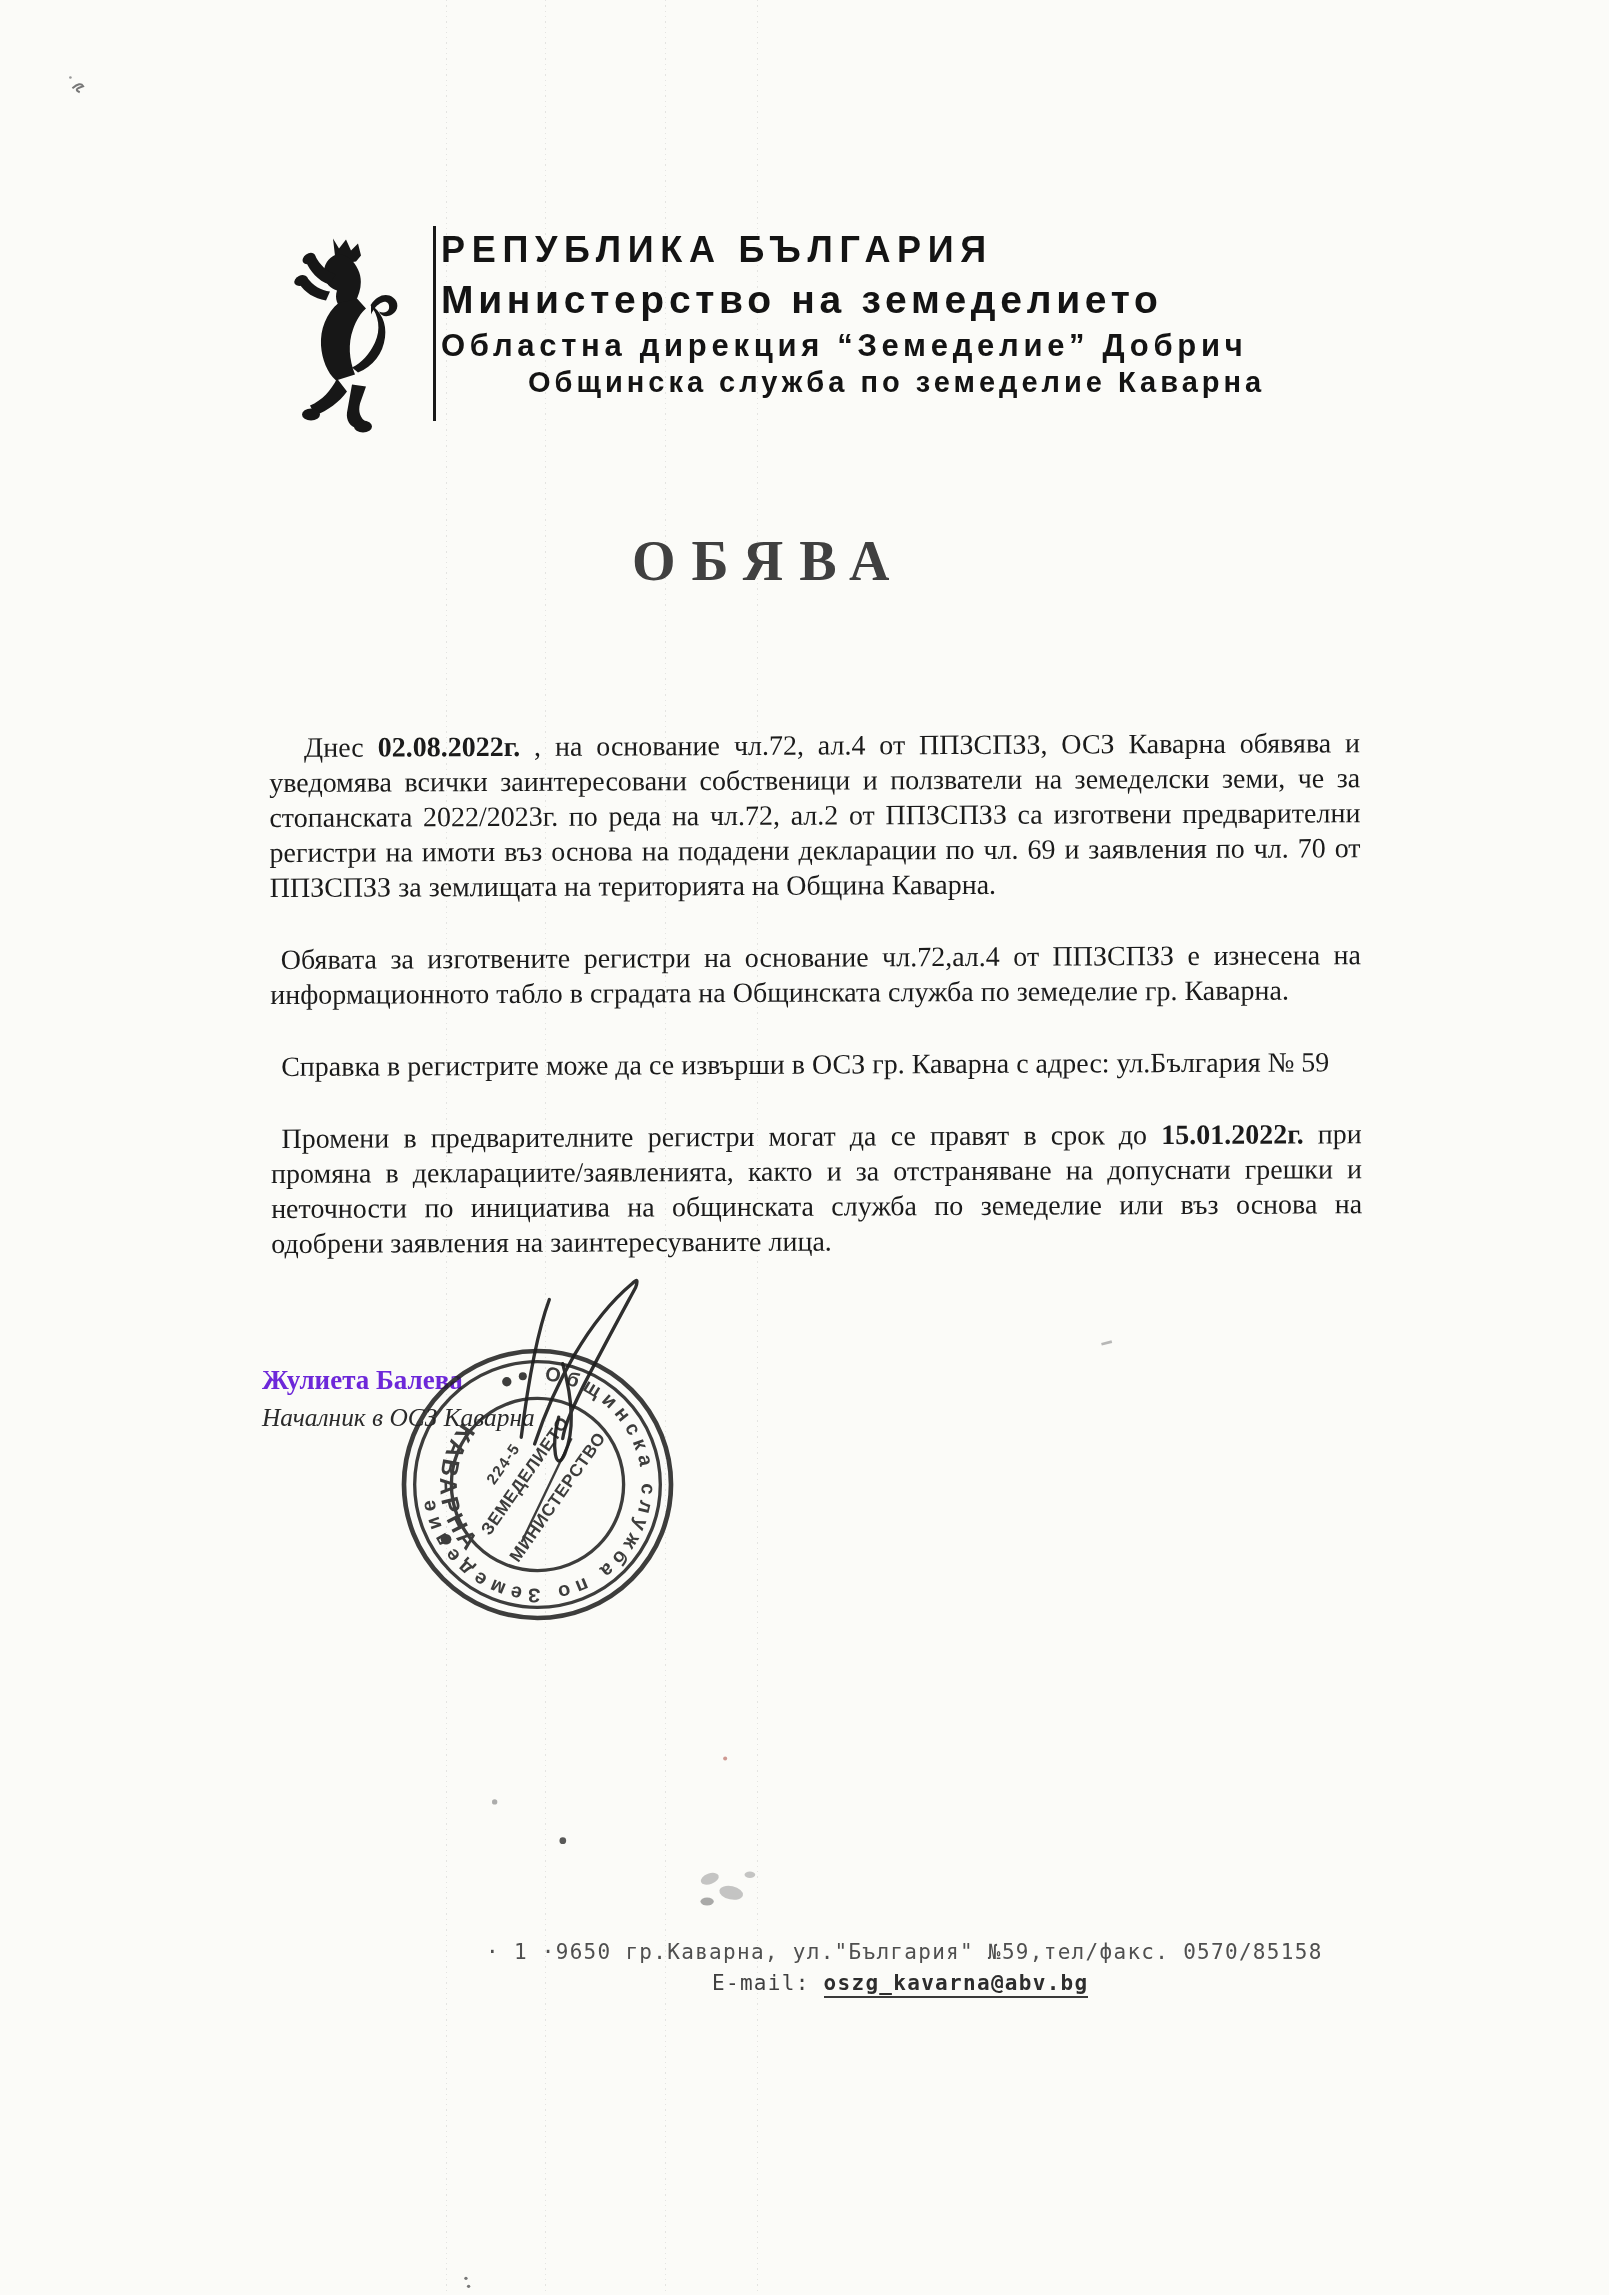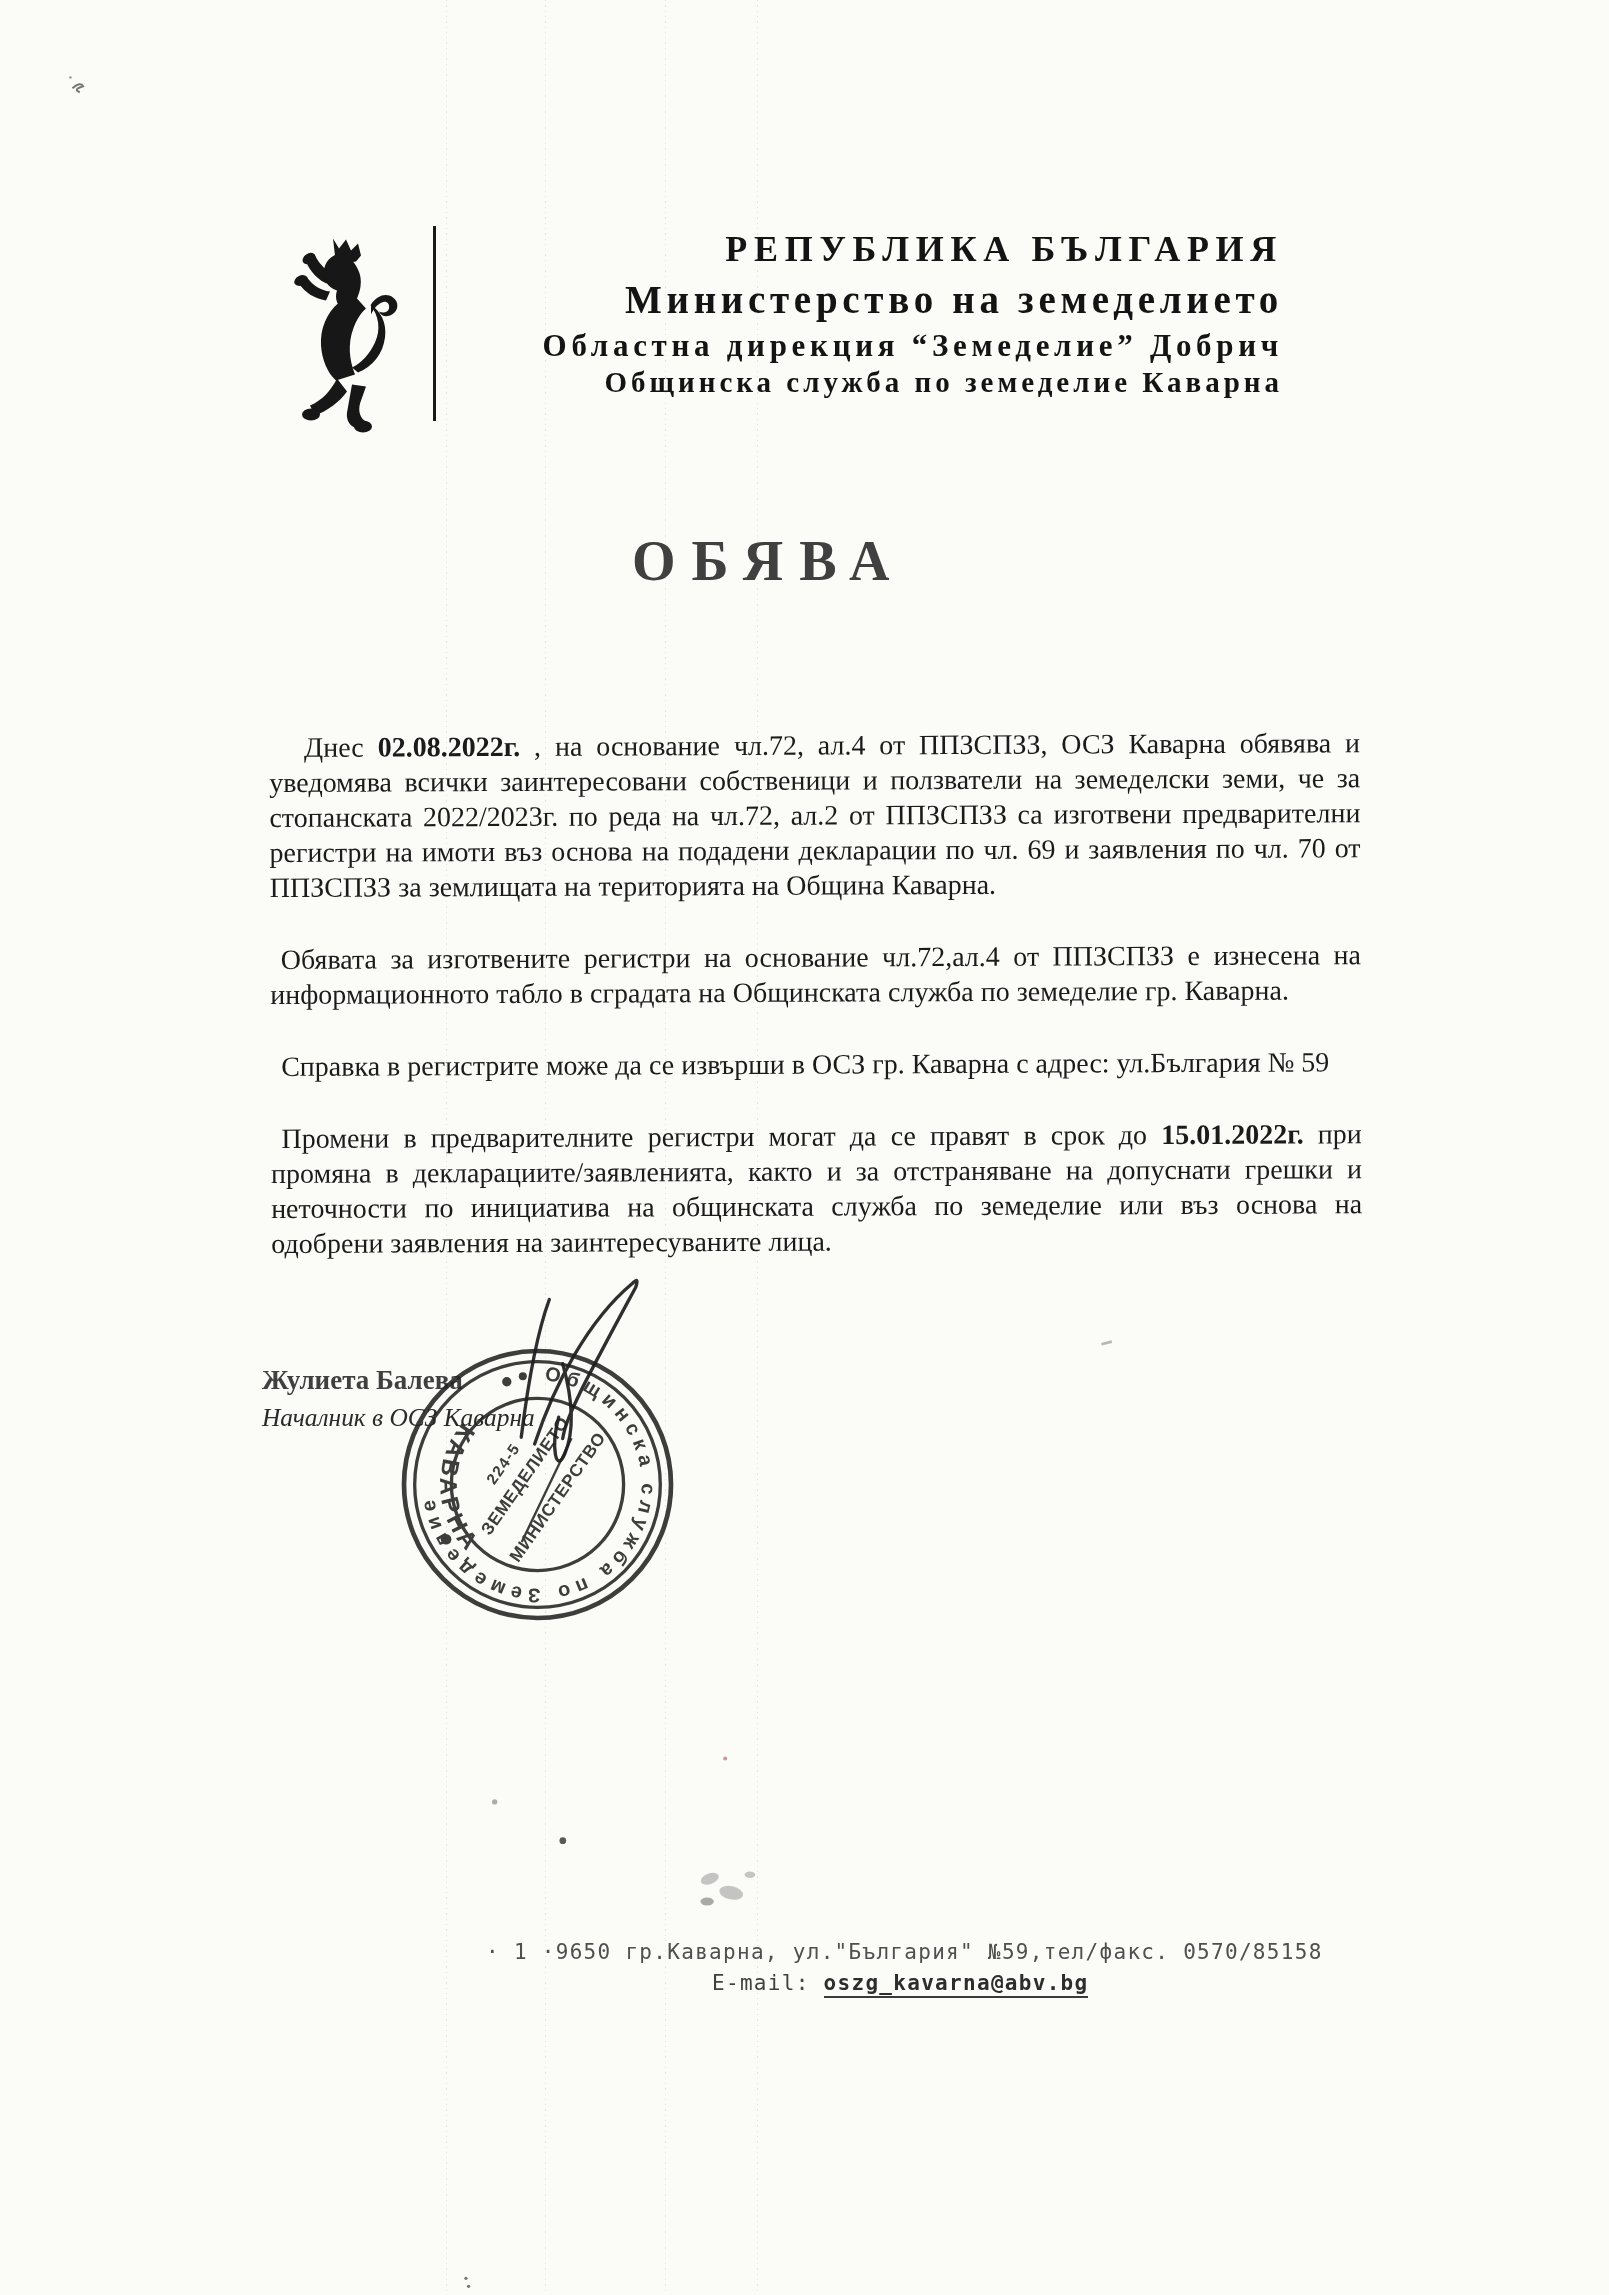--- a/index.html
+++ b/index.html
@@ -10,22 +10,22 @@
   }
   
   .dotline{
     position:absolute; top:0; bottom:0; width:1.3px; opacity:.16;
     background-image:repeating-linear-gradient(to bottom, rgba(90,90,90,.9) 0 1.3px, transparent 1.3px 5.3px);
   }
   
   .emblem{position:absolute; left:281px; top:224px; width:140px; height:211px;}
   .divider{position:absolute; left:433px; top:226px; width:2.7px; height:195px; background:#191919;}
   .header-text{
-    position:absolute; left:441px; top:231px; width:842px; text-align:right;
-    font-family:Liberation Serif, serif; font-weight:bold; color:#141414;
+    position:absolute; left:441px; top:231px; width:842px; text-align:left;
+    font-family:Liberation Sans, sans-serif; font-weight:bold; color:#141414;
   }
   .h-line1{font-size:36px; letter-spacing:6.7px; line-height:37px;}
   .h-line2{font-size:39px; letter-spacing:4.7px; line-height:31px; margin-top:16px;}
   .h-line3{font-size:31px; letter-spacing:4.7px; line-height:32px; margin-top:14.7px;}
   .h-line4{font-size:29px; letter-spacing:4px; line-height:31px; margin-top:5px; margin-left:87px;}
   
   .doc-title{
     position:absolute; left:632px; top:529px;
     font-size:56px; font-weight:bold; letter-spacing:16px; color:#404040;
   }
@@ -34,21 +34,21 @@
     position:absolute; left:269px; top:730px; width:1091px;
     transform:rotate(-0.25deg); transform-origin:0 0;
   }
   .body-text p{
     margin:0 0 37px 0; text-align:justify; text-indent:10.7px;
     font-size:28px; line-height:35px; color:#1b1b1b;
   }
   .body-text p.indent-deep{text-indent:35px;}
   .body-text .b{font-weight:bold;margin-top:28px;}
   
-  .sig-name{position:absolute; left:262px; top:1365px; font-size:27px; font-weight:bold; color:#404040;}
+  .sig-name{position:absolute; left:262px; top:1365px; font-size:27px; font-weight:bold; color:#6d28d9;}
   .sig-title{position:absolute; left:262px; top:1403px; font-size:25.4px; font-style:italic; color:#2a2a2a;}
   .stamp{position:absolute; left:400px; top:1347px; width:275px; height:275px; opacity:.88;}
   .signature{position:absolute; left:461px; top:1250px; width:281px; height:301px;}
   
   .footer1{
     position:absolute; left:486px; top:1940px;
     font-family:"DejaVu Sans Mono", monospace; font-size:21px; letter-spacing:1.3px; color:#4f4f4f;
   }
   .footer2{
     position:absolute; left:712px; top:1971px;

